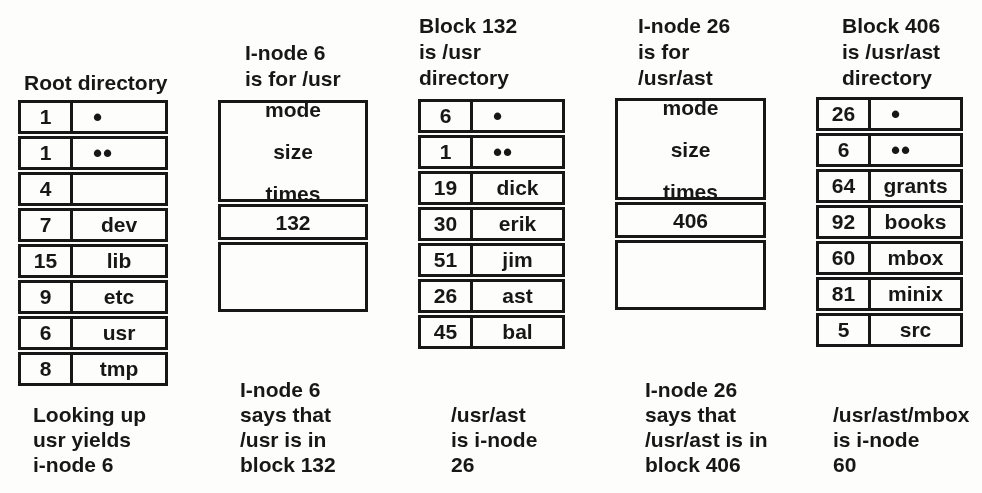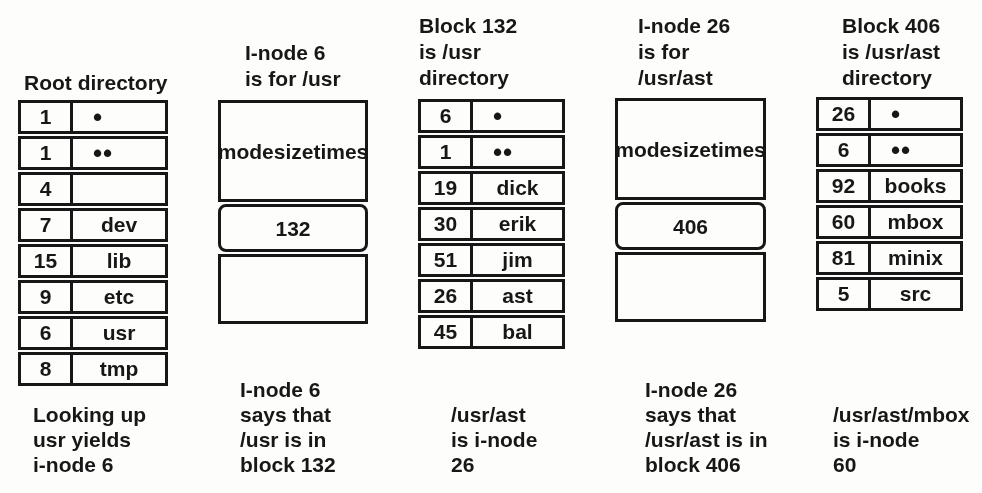--- a/index.html
+++ b/index.html
@@ -58,27 +58,27 @@
     font-size:26px;
     letter-spacing:1px;
   }
   .ibox{
     position:absolute;
     display:flex;flex-direction:column;gap:2px;
   }
   .isec{
     border:3px solid var(--line);
     box-sizing:border-box;
-    display:flex;
+    display:flex;flex-direction:column;
     align-items:center;justify-content:center;
     text-align:center;
-    font-size:21px;line-height:25px;
+    font-size:21px;line-height:25px;gap:17px;
   }
   .isec.fields{height:102px;}
-  .isec.pointer{height:48px;border-radius:8px;}
+  .isec.pointer{height:36px;}
   .isec.empty{height:70px;}
 </style>
 </head>
 <body>
 
 <div class="stage">
 
   <div class="heading" style="left:24px;top:70px">
     <div>Root directory</div>
   </div>
@@ -224,20 +224,24 @@
   <div class="dtable" style="left:816px;top:97px;width:147px">
     <div class="drow">
       <div class="cell-num">26</div>
       <div class="cell-name dots">•</div>
     </div>
     <div class="drow">
       <div class="cell-num">6</div>
       <div class="cell-name dots">••</div>
     </div>
     <div class="drow">
+      <div class="cell-num">64</div>
+      <div class="cell-name">grants</div>
+    </div>
+    <div class="drow">
       <div class="cell-num">92</div>
       <div class="cell-name">books</div>
     </div>
     <div class="drow">
       <div class="cell-num">60</div>
       <div class="cell-name">mbox</div>
     </div>
     <div class="drow">
       <div class="cell-num">81</div>
       <div class="cell-name">minix</div>

